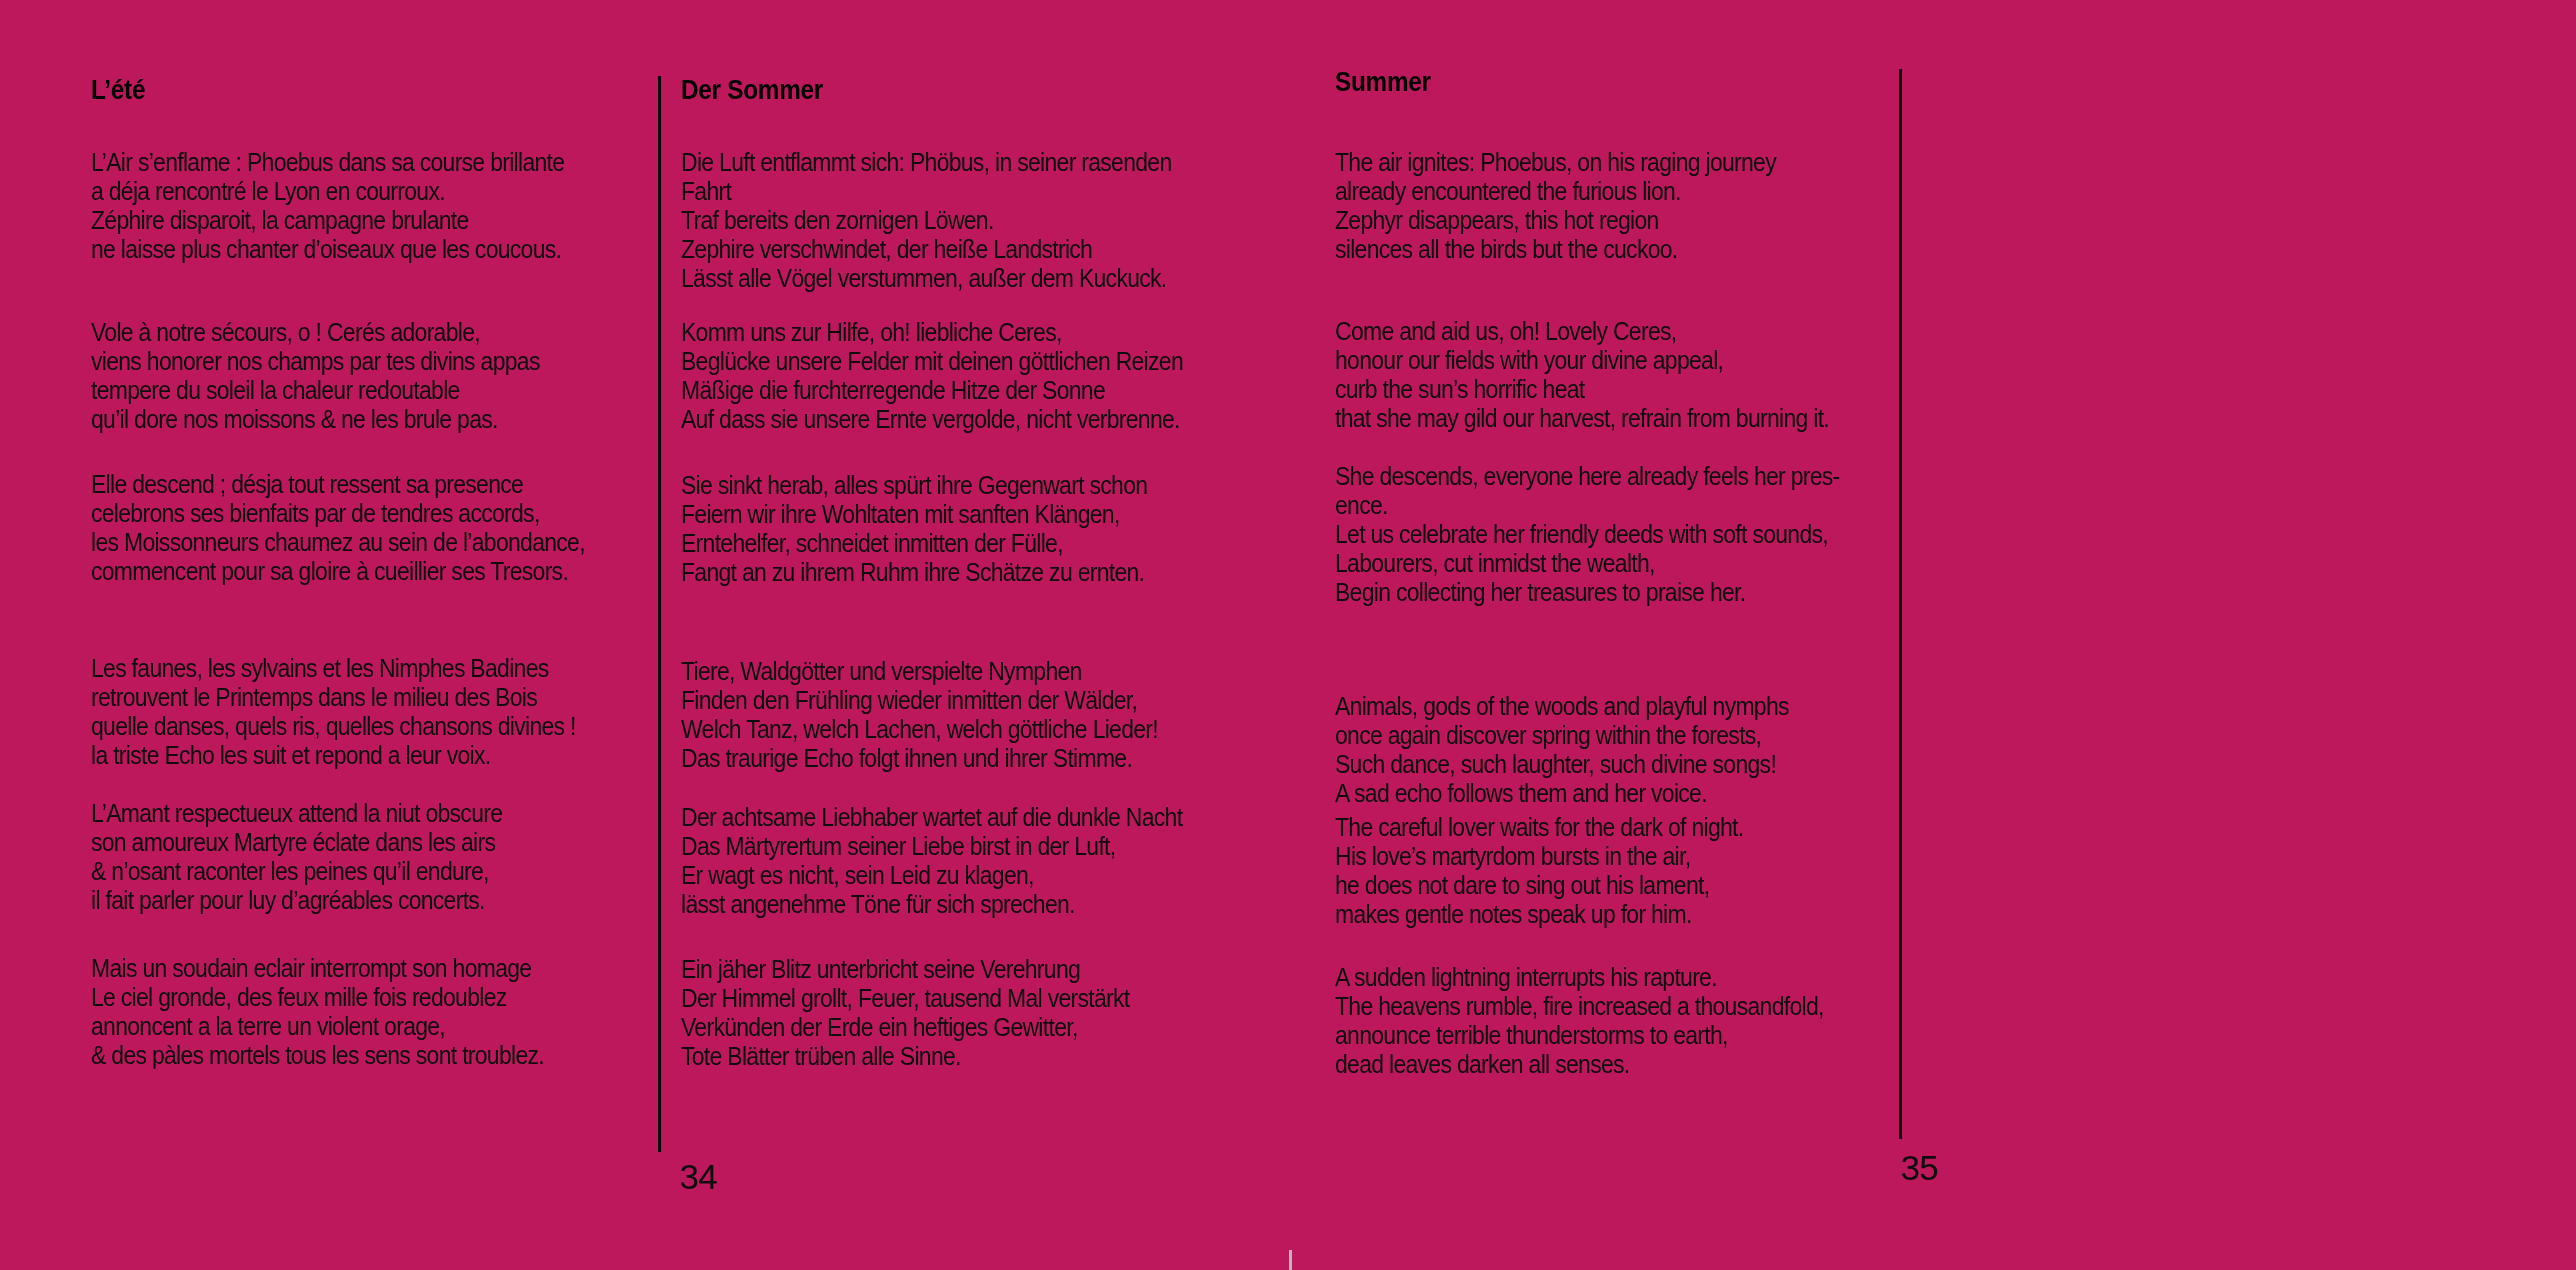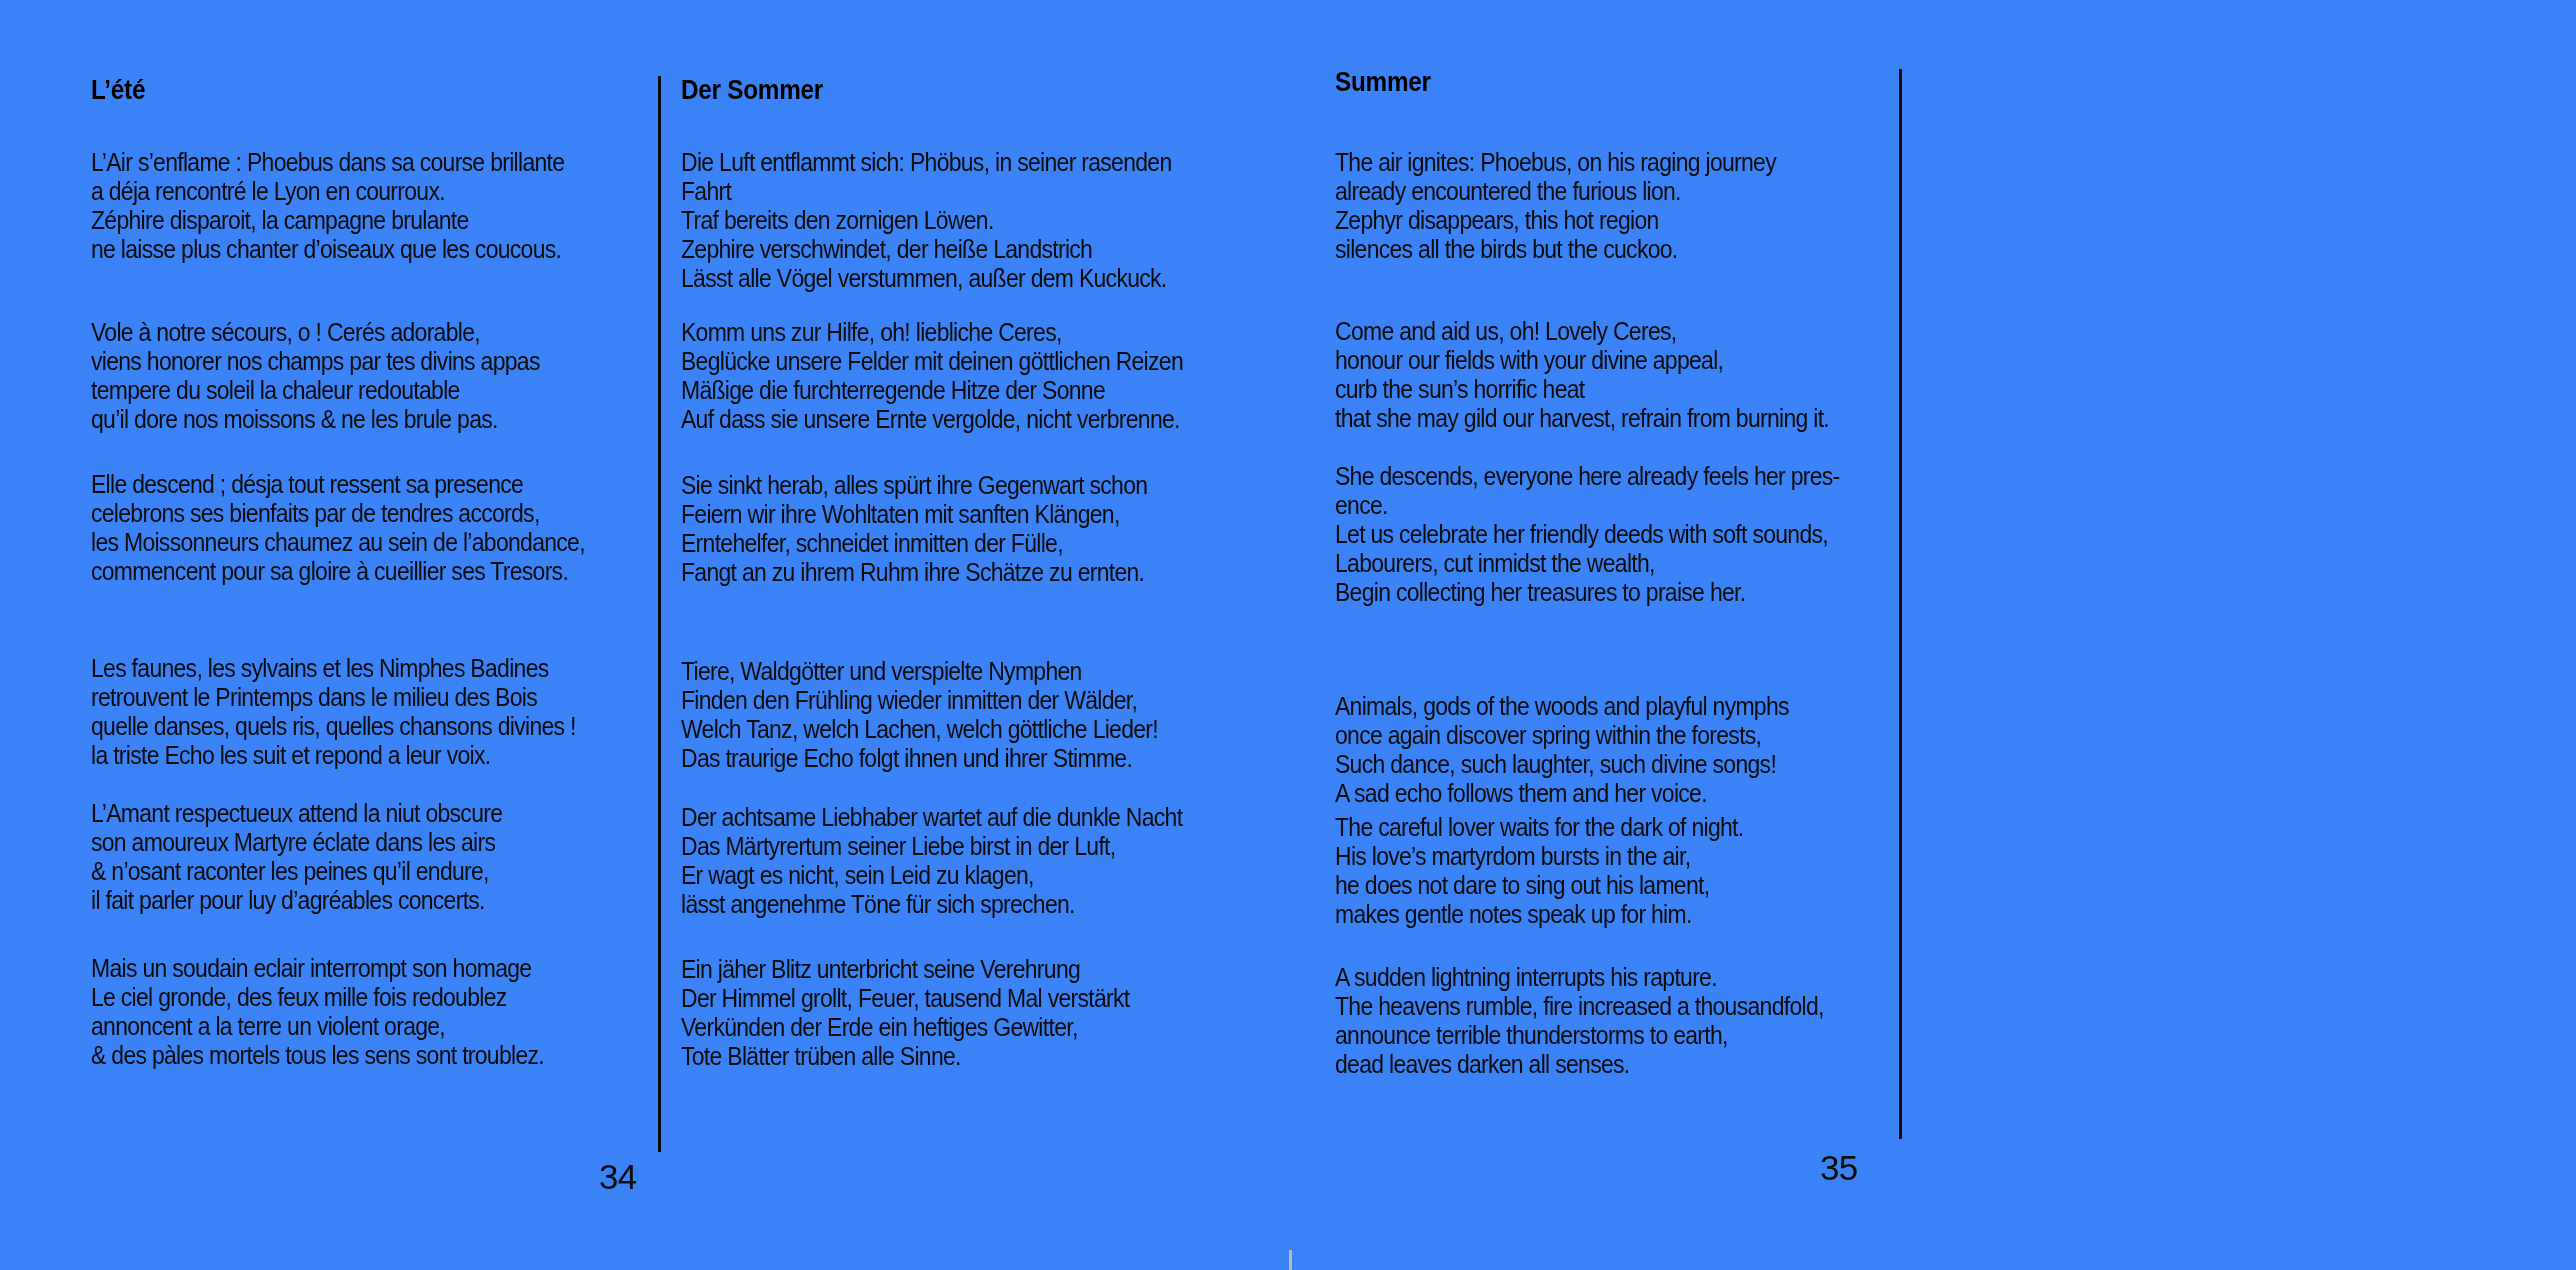--- a/index.html
+++ b/index.html
@@ -4,21 +4,21 @@
 <style>
   html,body{margin:0;padding:0;}
   body{
     width:2576px;height:1270px;
     background:#ffffff;
     font-family:"Liberation Sans", sans-serif;
     color:#0d0d0d;
     overflow:hidden;
     position:relative;
   }
-  .spread{position:absolute;inset:0;background:#3b82f6;}
+  .spread{position:absolute;inset:0;background:#be185d;}
 
   
   .column{
     position:absolute;top:0;height:1270px;
     transform:scaleX(0.9);
     transform-origin:left top;
   }
   .col-french{left:91px;width:637px;}
   .col-german{left:681px;width:637px;}
   .col-english{left:1335px;width:637px;}
@@ -69,21 +69,21 @@
     position:absolute;
     width:2.7px;
     background:#0a0a0a;
   }
   .divider-left{left:658px;top:76px;height:1076px;}
   .divider-right{left:1899px;top:69px;height:1070px;}
 
   .page-number{
     position:absolute;
     width:118px;
-    text-align:left;
+    text-align:right;
     font-size:35px;
     letter-spacing:-0.02em;
     color:#0d0d0d;
   }
   .page-number-left{left:599px;top:1157px;}
   .page-number-right{left:1820px;top:1148px;}
 
   .fold-mark{
     position:absolute;
     left:1289px;top:1250px;

